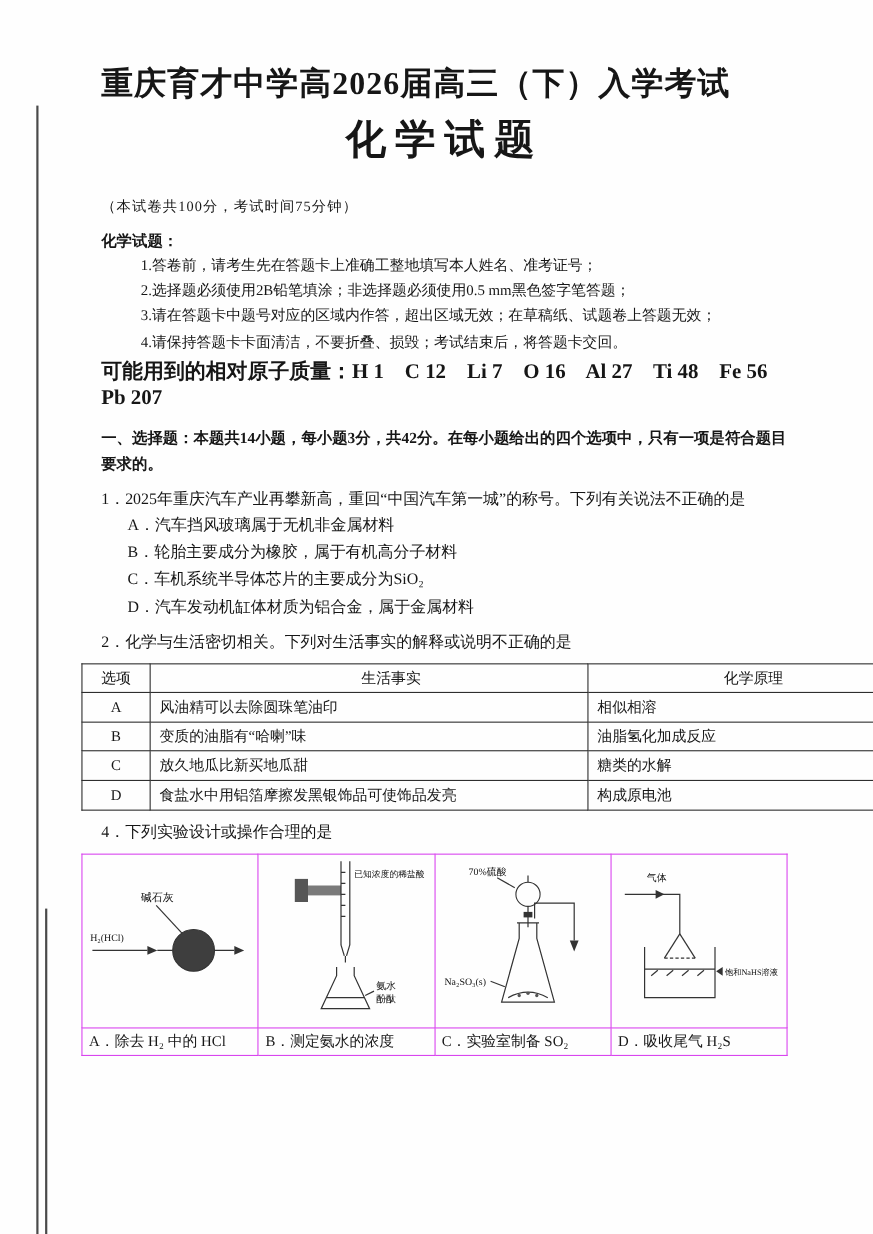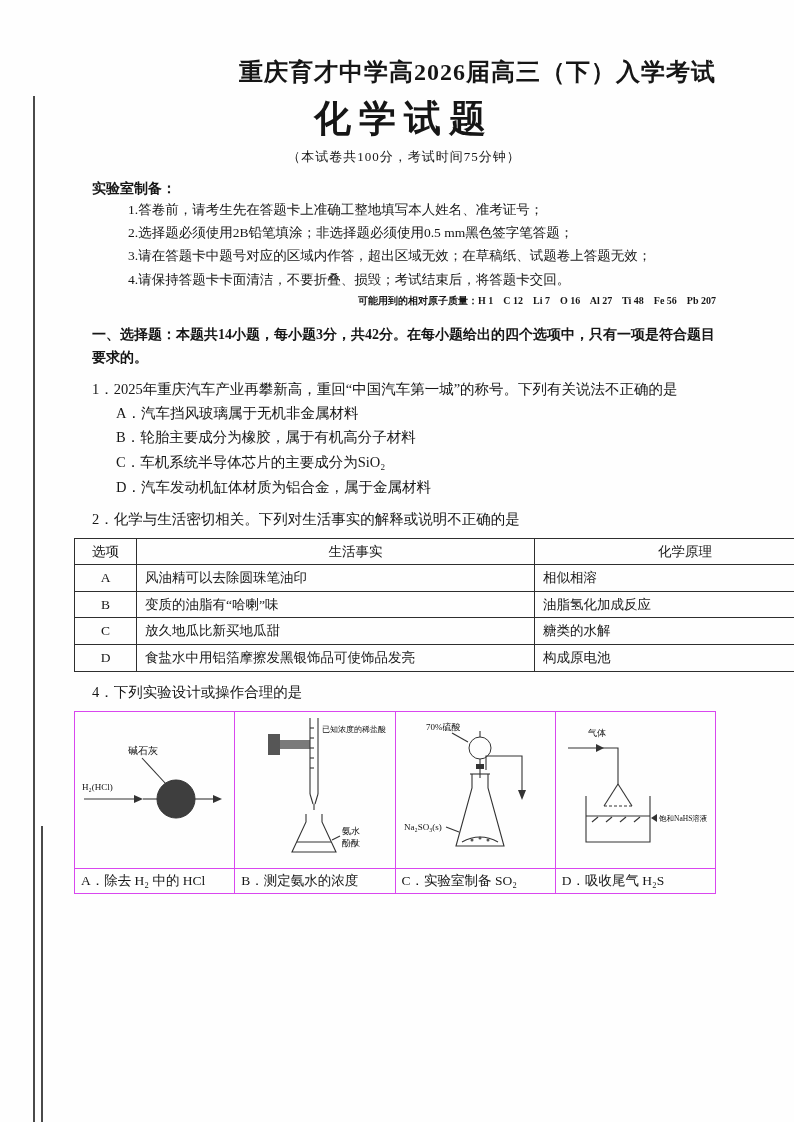--- a/index.html
+++ b/index.html
@@ -6,28 +6,28 @@
   html,body { background:#ffffff; }
   .page {
     width:794px; height:1122px; position:relative; overflow:hidden;
     background:#fefefe; color:#161616;
     font-family:"Liberation Serif","DejaVu Serif",serif;
     padding:56px 78px 0 92px;
   }
   .scan-edge-1 { position:absolute; left:33px; top:96px; width:2px; height:1026px; background:#4a4a4a; }
   .scan-edge-2 { position:absolute; left:41px; top:826px; width:2px; height:296px; background:#4a4a4a; }
 
-  .title { font-size:24px; font-weight:bold; text-align:right; letter-spacing:1px; }
+  .title { font-size:29px; font-weight:bold; text-align:left; letter-spacing:1px; }
   .subject { font-size:37px; font-weight:bold; text-align:center; letter-spacing:8px; margin-top:6px; }
-  .exam-info { font-size:13px; text-align:center; margin-top:4px; letter-spacing:1px; }
+  .exam-info { font-size:13px; text-align:left; margin-top:27px; letter-spacing:1px; }
 
   .notes { margin-top:14px; }
   .notes-heading { font-size:14px; font-weight:bold; }
   .note-item { font-size:13.5px; line-height:1.72; margin-left:36px; }
-  .atomic { font-size:10px; font-weight:bold; margin-top:3px; white-space:pre-wrap;text-align:right; }
+  .atomic { font-size:19px; font-weight:bold; margin-top:3px; white-space:pre-wrap; }
 
   .section-heading { font-size:14px; font-weight:bold; line-height:1.62; margin-top:16px; }
 
   .stem { font-size:14.5px; line-height:1.55; margin-top:9px; }
   .option { font-size:14.5px; line-height:1.7; margin-left:24px; }
 
   table { border-collapse:collapse; }
   .q-table { margin:7px 0 0 -18px; width:762px; font-size:13.5px; table-layout:fixed; }
   .q-table th, .q-table td { border:1px solid #2e2e2e; padding:3px 8px; font-weight:normal; line-height:1.45; }
   .q-table th { text-align:center; }
@@ -49,21 +49,21 @@
 
 <div class="page">
   <div class="scan-edge-1"></div>
   <div class="scan-edge-2"></div>
 
   <h1 class="title">重庆育才中学高2026届高三（下）入学考试</h1>
   <h2 class="subject">化学试题</h2>
   <p class="exam-info">（本试卷共100分，考试时间75分钟）</p>
 
   <div class="notes">
-    <p class="notes-heading">实验室制备：</p>
+    <p class="notes-heading">化学试题：</p>
     <p class="note-item">1.答卷前，请考生先在答题卡上准确工整地填写本人姓名、准考证号；</p>
     <p class="note-item">2.选择题必须使用2B铅笔填涂；非选择题必须使用0.5 mm黑色签字笔答题；</p>
     <p class="note-item">3.请在答题卡中题号对应的区域内作答，超出区域无效；在草稿纸、试题卷上答题无效；</p>
     <p class="note-item">4.请保持答题卡卡面清洁，不要折叠、损毁；考试结束后，将答题卡交回。</p>
     <p class="atomic">可能用到的相对原子质量：H 1    C 12    Li 7    O 16    Al 27    Ti 48    Fe 56    Pb 207</p>
   </div>
 
   <p class="section-heading">一、选择题：本题共14小题，每小题3分，共42分。在每小题给出的四个选项中，只有一项是符合题目要求的。</p>
 
   <div class="question">

